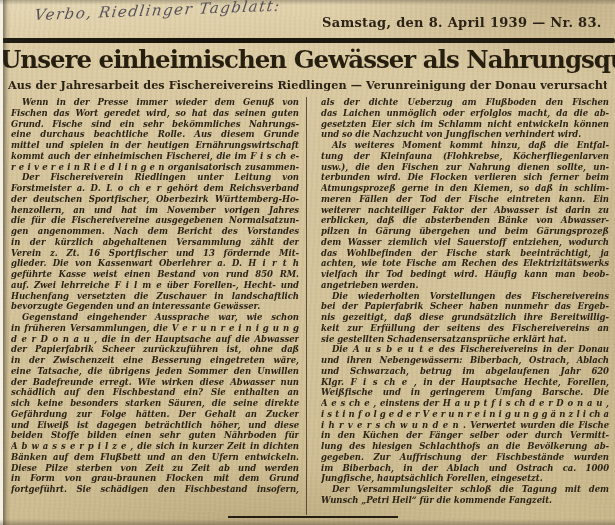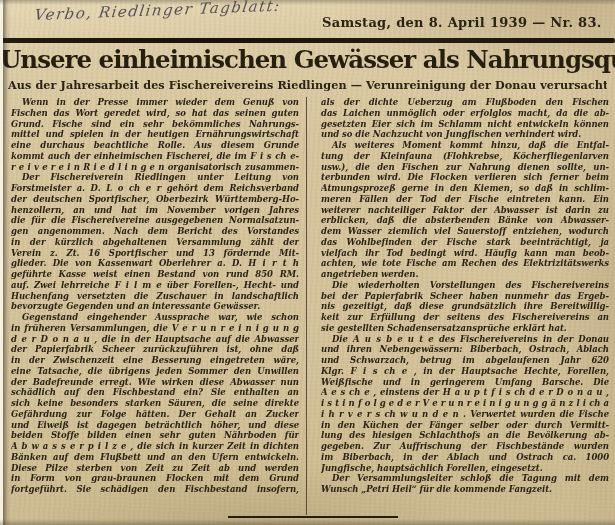--- a/index.html
+++ b/index.html
@@ -89,22 +89,22 @@
 
   <div class="headline">Unsere einheimischen Gewässer als Nahrungsquellen</div>
   <div class="subheadline">Aus der Jahresarbeit des Fischereivereins Riedlingen — Verunreinigung der Donau verursacht Verluste</div>
 
   <div class="columns">
     <div class="col left">
 
     <div class="line ind">Wenn in der Presse immer wieder dem Genuß von</div>
         <div class="line">Fischen das Wort geredet wird, so hat das seinen guten</div>
         <div class="line">Grund. Fische sind ein sehr bekömmliches Nahrungs-</div>
+        <div class="line">eine durchaus beachtliche Rolle. Aus diesem Grunde</div>
         <div class="line">mittel und spielen in der heutigen Ernährungswirtschaft</div>
-        <div class="line">eine durchaus beachtliche Rolle. Aus diesem Grunde</div>
         <div class="line">kommt auch der einheimischen Fischerei, die im F i s ch e-</div>
         <div class="line">r e i v e r e i n  R i e d l i n g e n  organisatorisch zusammen-</div>
         <div class="line ind">Der Fischereiverein Riedlingen unter Leitung von</div>
         <div class="line">Forstmeister a. D. L o ch e r  gehört dem Reichsverband</div>
         <div class="line">der deutschen Sportfischer, Oberbezirk Württemberg-Ho-</div>
         <div class="line">henzollern, an und hat im November vorigen Jahres</div>
         <div class="line">die für die Fischereivereine ausgegebenen Normalsatzun-</div>
         <div class="line">gen angenommen. Nach dem Bericht des Vorstandes</div>
         <div class="line">in der kürzlich abgehaltenen Versammlung zählt der</div>
         <div class="line">Verein z. Zt. 16 Sportfischer und 13 fördernde Mit-</div>
@@ -138,24 +138,25 @@
         <div class="line">gesetzten Eier sich im Schlamm nicht entwickeln können</div>
         <div class="line end">und so die Nachzucht von Jungfischen verhindert wird.</div>
         <div class="line ind">Als weiteres Moment kommt hinzu, daß die Entfal-</div>
         <div class="line">tung der Kleinfauna (Flohkrebse, Köcherfliegenlarven</div>
         <div class="line">usw.), die den Fischen zur Nahrung dienen sollte, un-</div>
         <div class="line">terbunden wird. Die Flocken verlieren sich ferner beim</div>
         <div class="line">Atmungsprozeß gerne in den Kiemen, so daß in schlim-</div>
         <div class="line">meren Fällen der Tod der Fische eintreten kann. Ein</div>
         <div class="line">weiterer nachteiliger Faktor der Abwasser ist darin zu</div>
         <div class="line">erblicken, daß die absterbenden Bänke von Abwasser-</div>
+        <div class="line">pilzen in Gärung übergehen und beim Gärungsprozeß</div>
         <div class="line">dem Wasser ziemlich viel Sauerstoff entziehen, wodurch</div>
         <div class="line">das Wohlbefinden der Fische stark beeinträchtigt, ja</div>
+        <div class="line">achten, wie tote Fische am Rechen des Elektrizitätswerks</div>
         <div class="line">vielfach ihr Tod bedingt wird. Häufig kann man beob-</div>
-        <div class="line">achten, wie tote Fische am Rechen des Elektrizitätswerks</div>
         <div class="line end">angetrieben werden.</div>
         <div class="line ind">Die wiederholten Vorstellungen des Fischereivereins</div>
         <div class="line">bei der Papierfabrik Scheer haben nunmehr das Ergeb-</div>
         <div class="line">nis gezeitigt, daß diese grundsätzlich ihre Bereitwillig-</div>
         <div class="line">keit zur Erfüllung der seitens des Fischereivereins an</div>
         <div class="line end">sie gestellten Schadensersatzansprüche erklärt hat.</div>
         <div class="line ind">Die A u s b e u t e  des Fischereivereins in der Donau</div>
         <div class="line">und ihren Nebengewässern: Biberbach, Ostrach, Ablach</div>
         <div class="line">und Schwarzach, betrug im abgelaufenen Jahr 620</div>
         <div class="line">Klgr. F i s ch e ,  in der Hauptsache Hechte, Forellen,</div>

